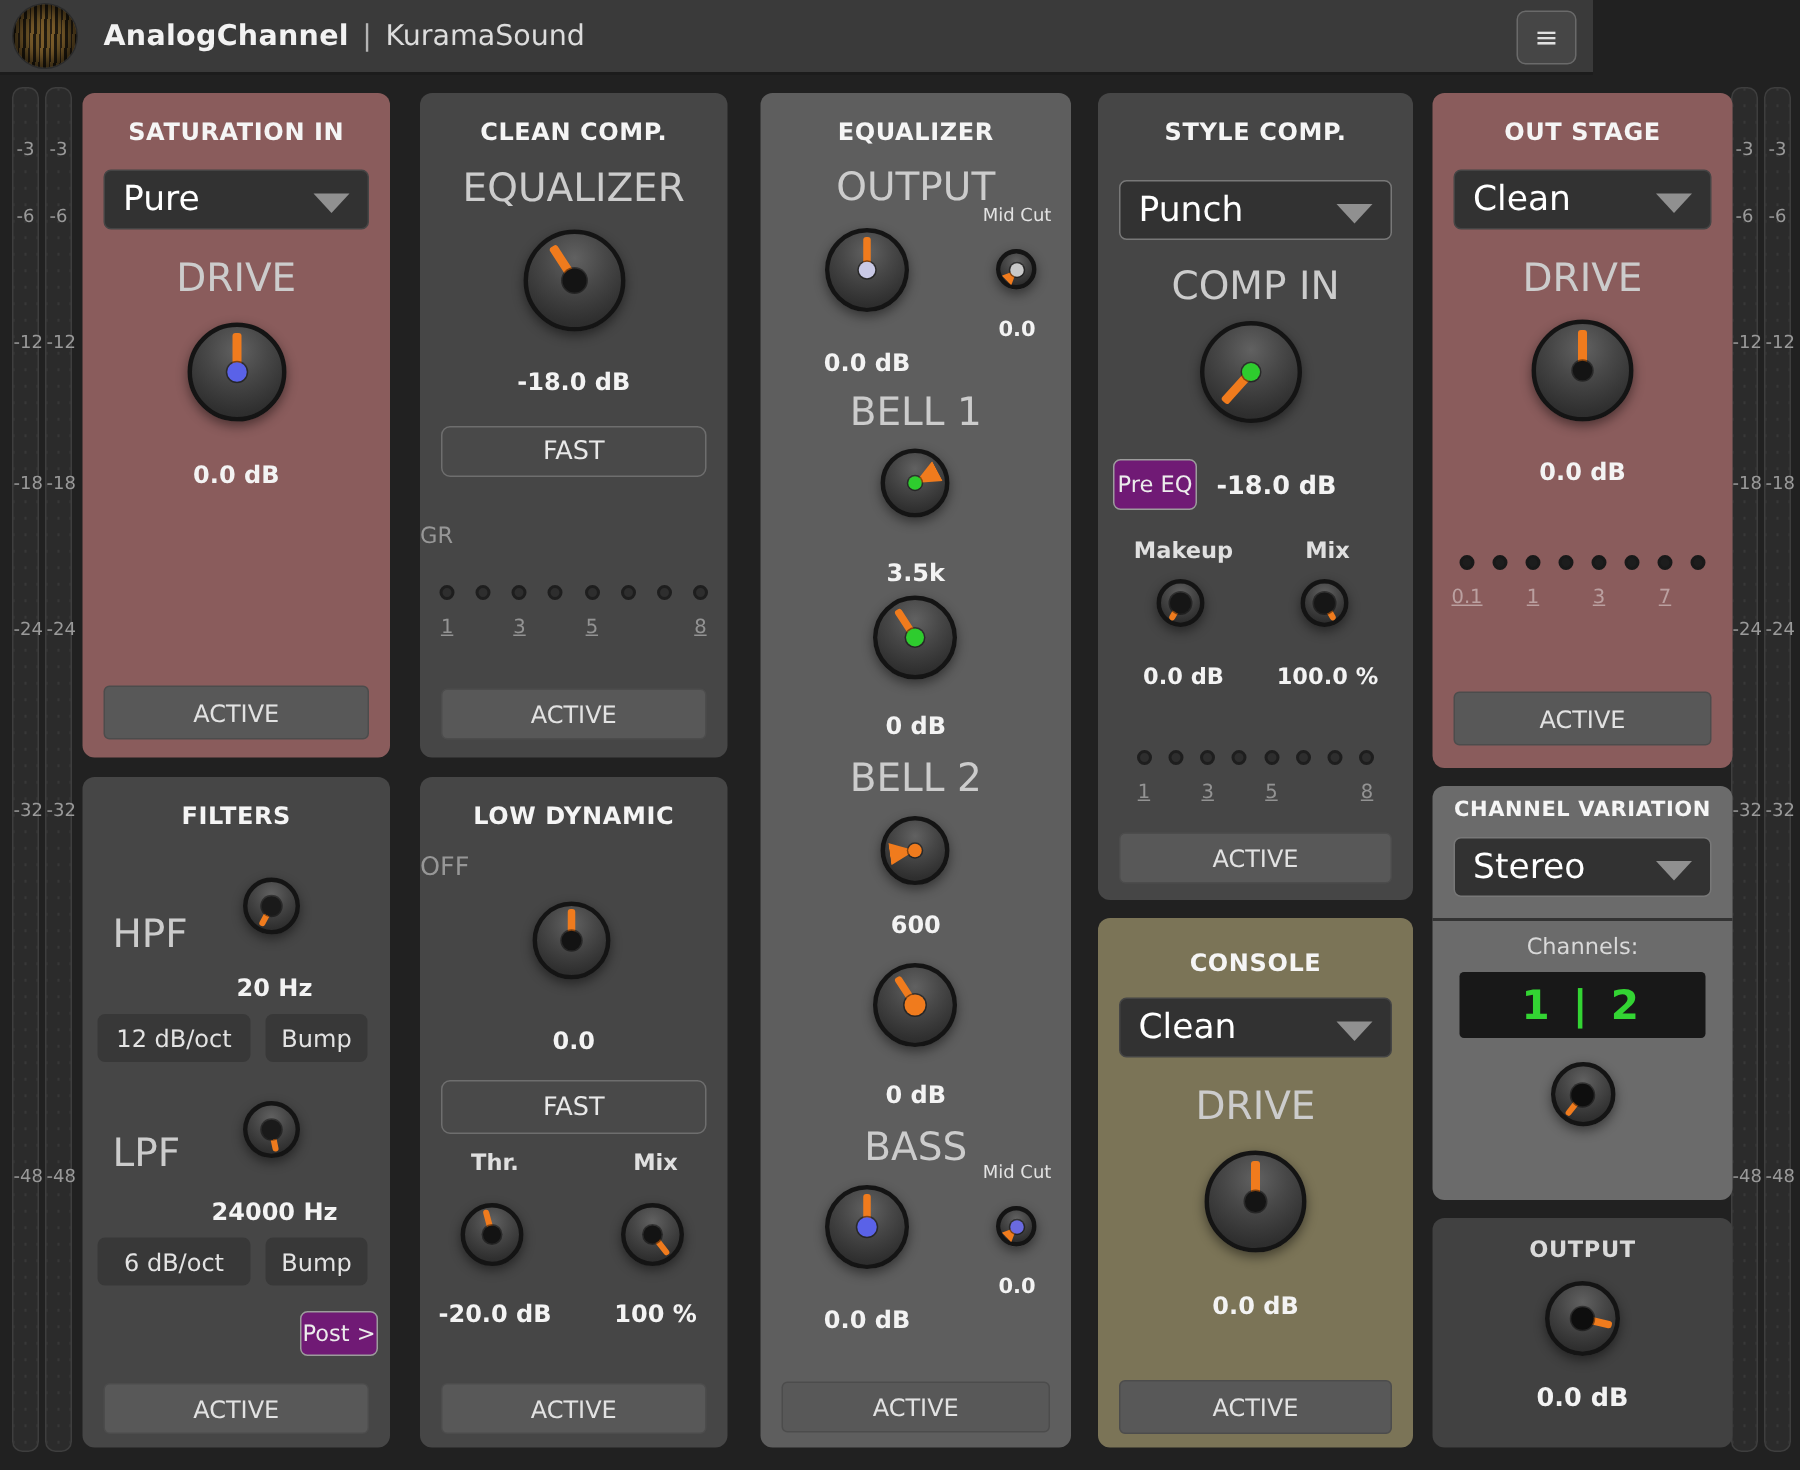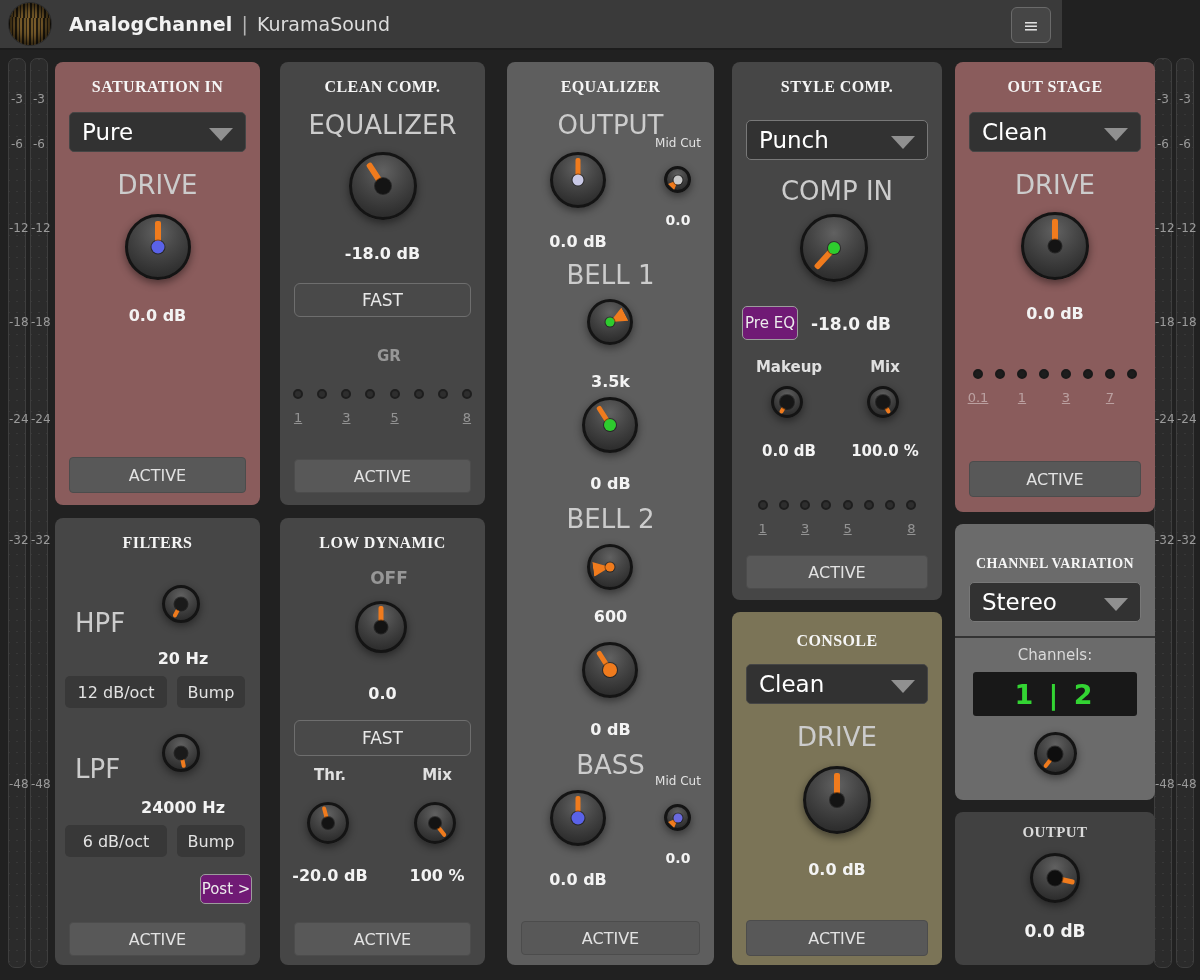--- a/index.html
+++ b/index.html
@@ -41,26 +41,26 @@
   .p-sat     { left:55px;  top:62px;  width:205px; height:443px; }
   .p-filters { left:55px;  top:518px; width:205px; height:447px; }
   .p-ccomp   { left:280px; top:62px;  width:205px; height:443px; }
   .p-lowdyn  { left:280px; top:518px; width:205px; height:447px; }
   .p-eq      { left:507px; top:62px;  width:207px; height:903px; }
   .p-style   { left:732px; top:62px;  width:210px; height:538px; }
   .p-console { left:732px; top:612px; width:210px; height:353px; }
   .p-out     { left:955px; top:62px;  width:200px; height:450px; }
   .p-chvar   { left:955px; top:524px; width:200px; height:276px; }
   .p-output  { left:955px; top:812px; width:200px; height:153px; }
-  .ptitle { text-align:center; font-weight:bold; color:#f5f5f5; font-size:16px; letter-spacing:.4px; padding-top:16px;font-family:Liberation Serif, serif; }
-  .ptitle.small { font-size:14px; padding-top:32px; }
+  .ptitle { text-align:center; font-weight:bold; color:#f5f5f5; font-size:16px; letter-spacing:.4px; padding-top:16px; }
+  .ptitle.small { font-size:14px; padding-top:8px; }
   .biglabel { text-align:center; color:#cccccc; font-size:26px; }
   .value { text-align:center; color:#f3f3f3; font-size:16px; font-weight:600; }
   .smlabel { text-align:center; color:#e0e0e0; font-size:15px; font-weight:600; }
-  .dimlabel { text-align:center; color:#979797; font-size:16px; font-weight:bold;padding-left:13px; }
+  .dimlabel { color:#979797; font-size:16px; font-weight:normal; }
   
   .dropdown { height:40px; margin:0 14px; background:#323232; border:1px solid #454545;
     border-radius:5px; display:flex; align-items:center; position:relative; cursor:pointer; }
   .dropdown.bordered { border-color:#787878; }
   .dropdown .val { color:#ffffff; font-size:23px; margin-left:12px; }
   .dropdown .arrow { position:absolute; right:12px; top:15px; width:0; height:0;
     border-left:12px solid transparent; border-right:12px solid transparent; border-top:13px solid #909090; }
   
   .knob { position:relative; border-radius:50%; border:3px solid #141414; margin:0 auto;
     background:radial-gradient(circle at 50% 26%, #616161, #474747 38%, #2f2f2f 78%, #272727);

